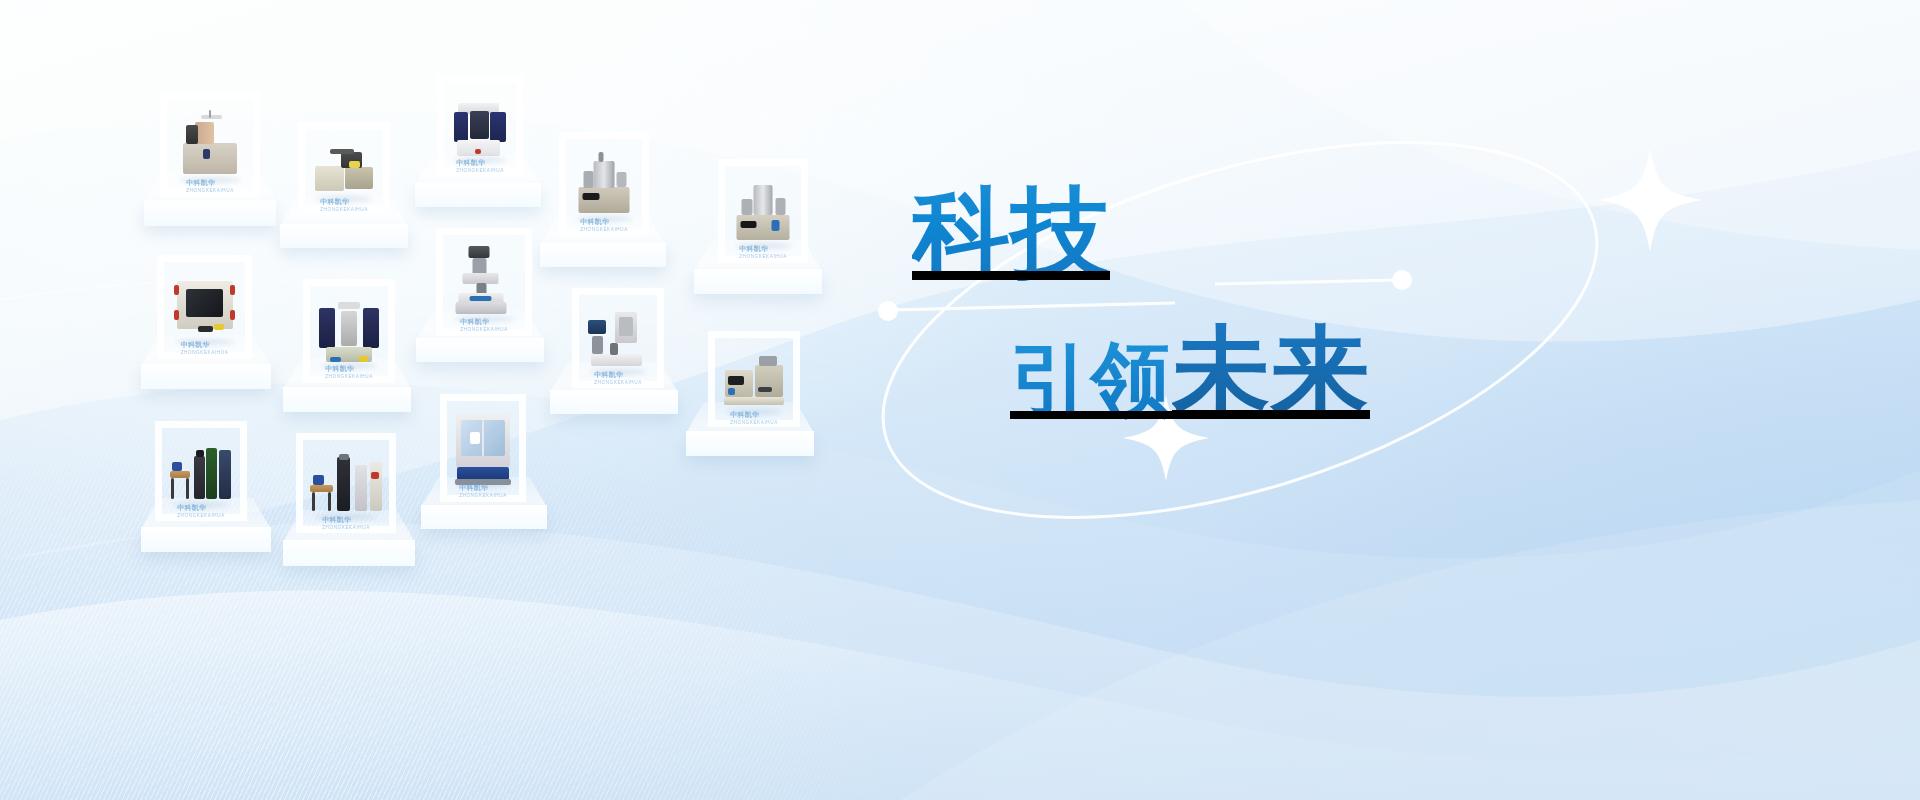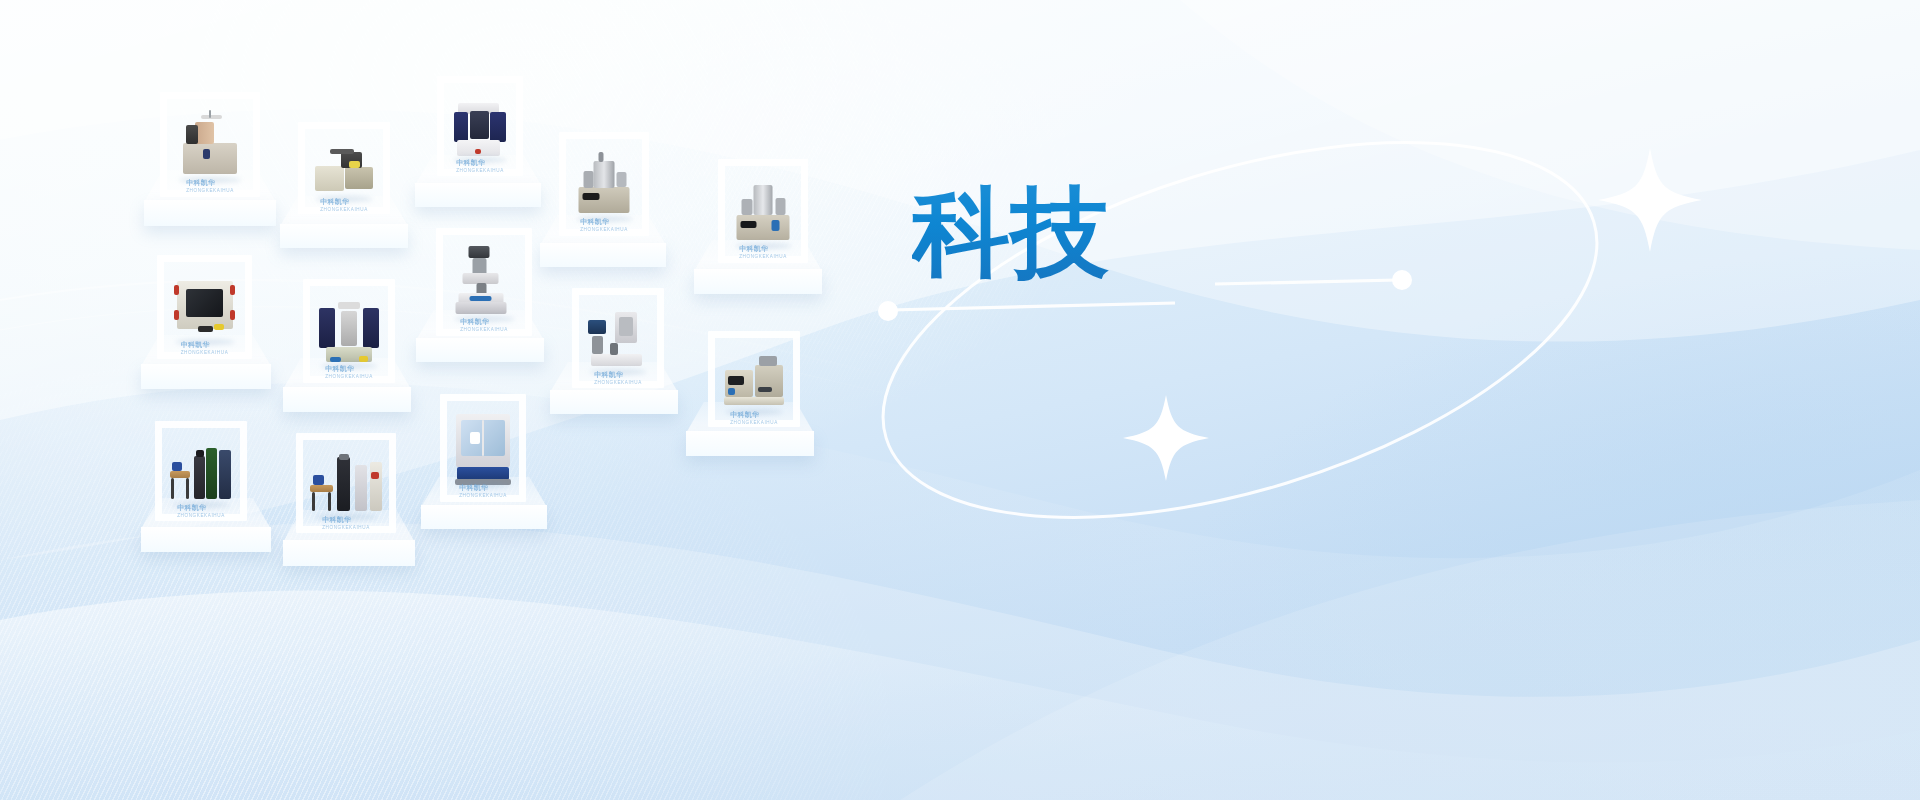--- a/index.html
+++ b/index.html
@@ -78,21 +78,21 @@
        -webkit-background-clip:text;background-clip:text;color:transparent;}
   .mid{font-size:80px;letter-spacing:1px;
        background:linear-gradient(178deg,#1a86cd 0%,#1472bc 100%);
        -webkit-background-clip:text;background-clip:text;color:transparent;}
   .big2{font-size:98px;letter-spacing:1px;
        background:linear-gradient(178deg,#1b78c2 0%,#14619f 100%);
        -webkit-background-clip:text;background-clip:text;color:transparent;}
   .mid2{font-size:80px;letter-spacing:1px;
        background:linear-gradient(178deg,#1d92d8 0%,#1177c4 100%);
        -webkit-background-clip:text;background-clip:text;color:transparent;}
-  .row{display:flex;align-items:flex-end;}
+  .row{display:flex;align-items:flex-end;text-decoration:underline;}
 
   
   .deco{position:absolute;inset:0;z-index:6;pointer-events:none;}
   .deco svg{width:100%;height:100%;display:block;overflow:visible;}
 </style>
 </head>
 <body>
 
 <div id="stage">
 
@@ -422,16 +422,18 @@
   </div>
 
   <div class="headline" style="left:912px;top:183px;">
     <div class="row">
       <span class="line big">科技</span>
     </div>
   </div>
 
   <div class="headline" style="left:1010px;top:322px;">
     <div class="row">
+      <span class="line mid2">引领</span>
+      <span class="line big2">未来</span>
     </div>
   </div>
 
 </div>
 
 </body></html>

